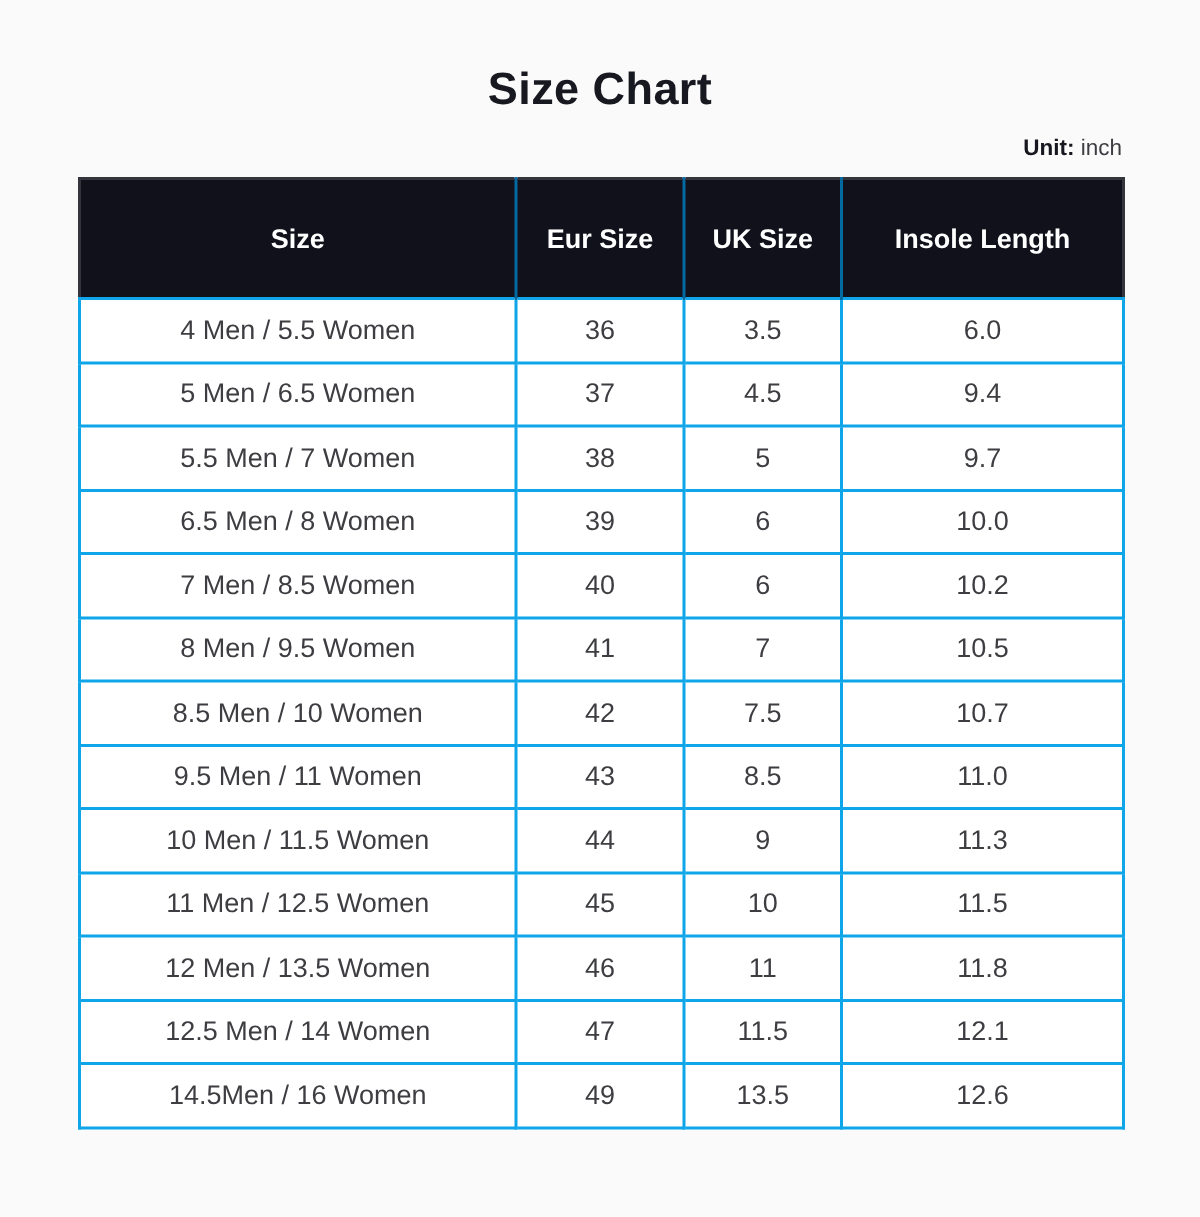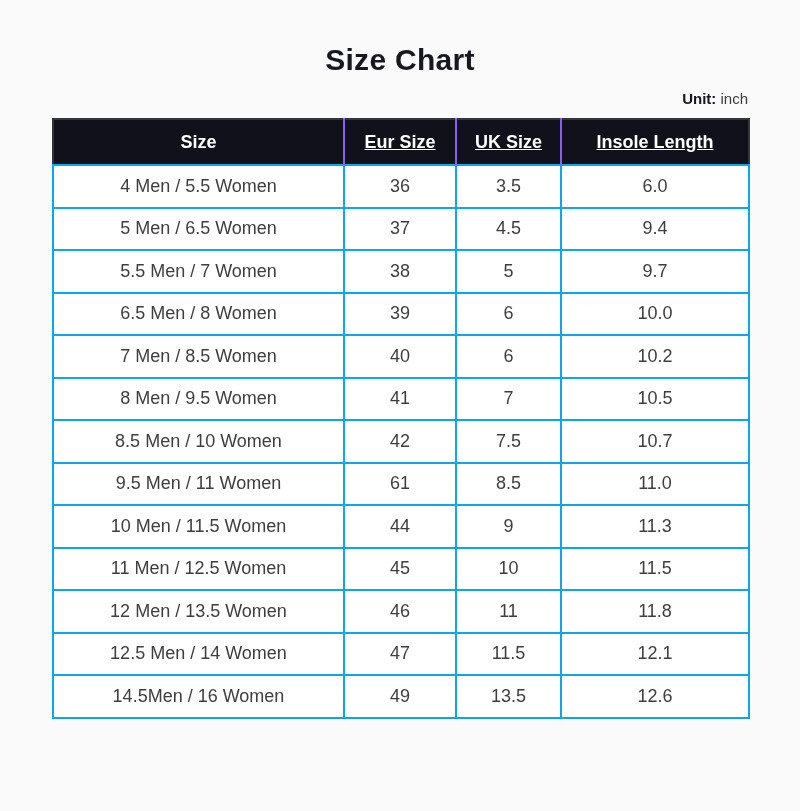--- a/index.html
+++ b/index.html
@@ -43,25 +43,24 @@
     border: 2px solid #34343c;
     background: #ffffff;
   }
   thead th {
     background: #11111c;
     color: #ffffff;
     font-size: 18px;
     font-weight: bold;
     height: 44px;
     text-align: center;
-    padding: 0;
+    padding: 17px;
   }
   thead th + th {
-    border-left: 2px solid #8b5cf6;
-    text-decoration: underline;
+    border-left: 2px solid #0369a1;
   }
   tbody td {
     border: 2px solid #0ea5e9;
     background: #ffffff;
     color: #3e3e42;
     font-size: 18px;
     height: 40.5px;
     text-align: center;
     padding: 0;
     white-space: nowrap;
@@ -132,21 +131,21 @@
           <td>10.5</td>
         </tr>
         <tr>
           <td>8.5 Men / 10 Women</td>
           <td>42</td>
           <td>7.5</td>
           <td>10.7</td>
         </tr>
         <tr>
           <td>9.5 Men / 11 Women</td>
-          <td>61</td>
+          <td>43</td>
           <td>8.5</td>
           <td>11.0</td>
         </tr>
         <tr>
           <td>10 Men / 11.5 Women</td>
           <td>44</td>
           <td>9</td>
           <td>11.3</td>
         </tr>
         <tr>

